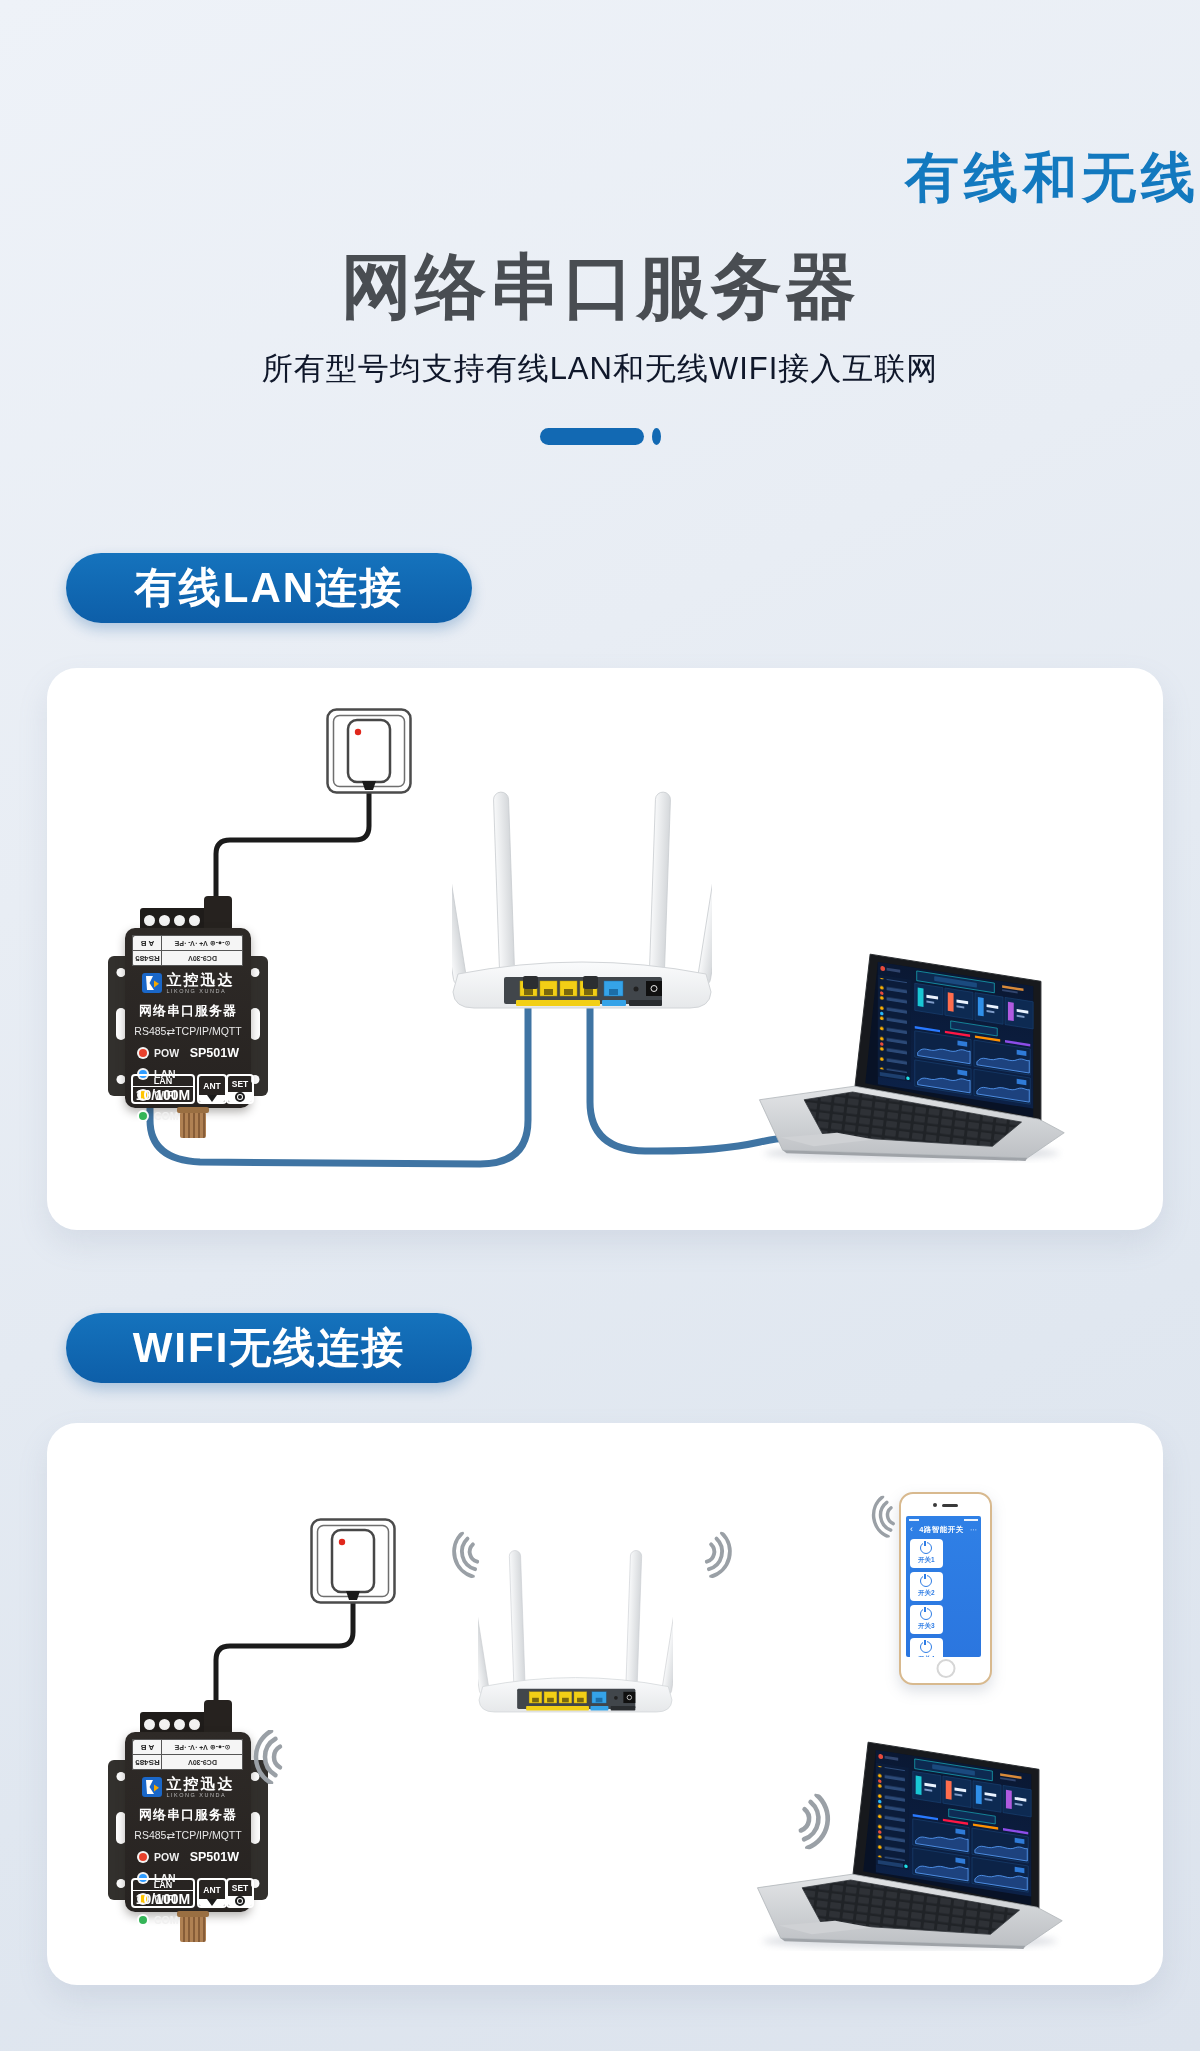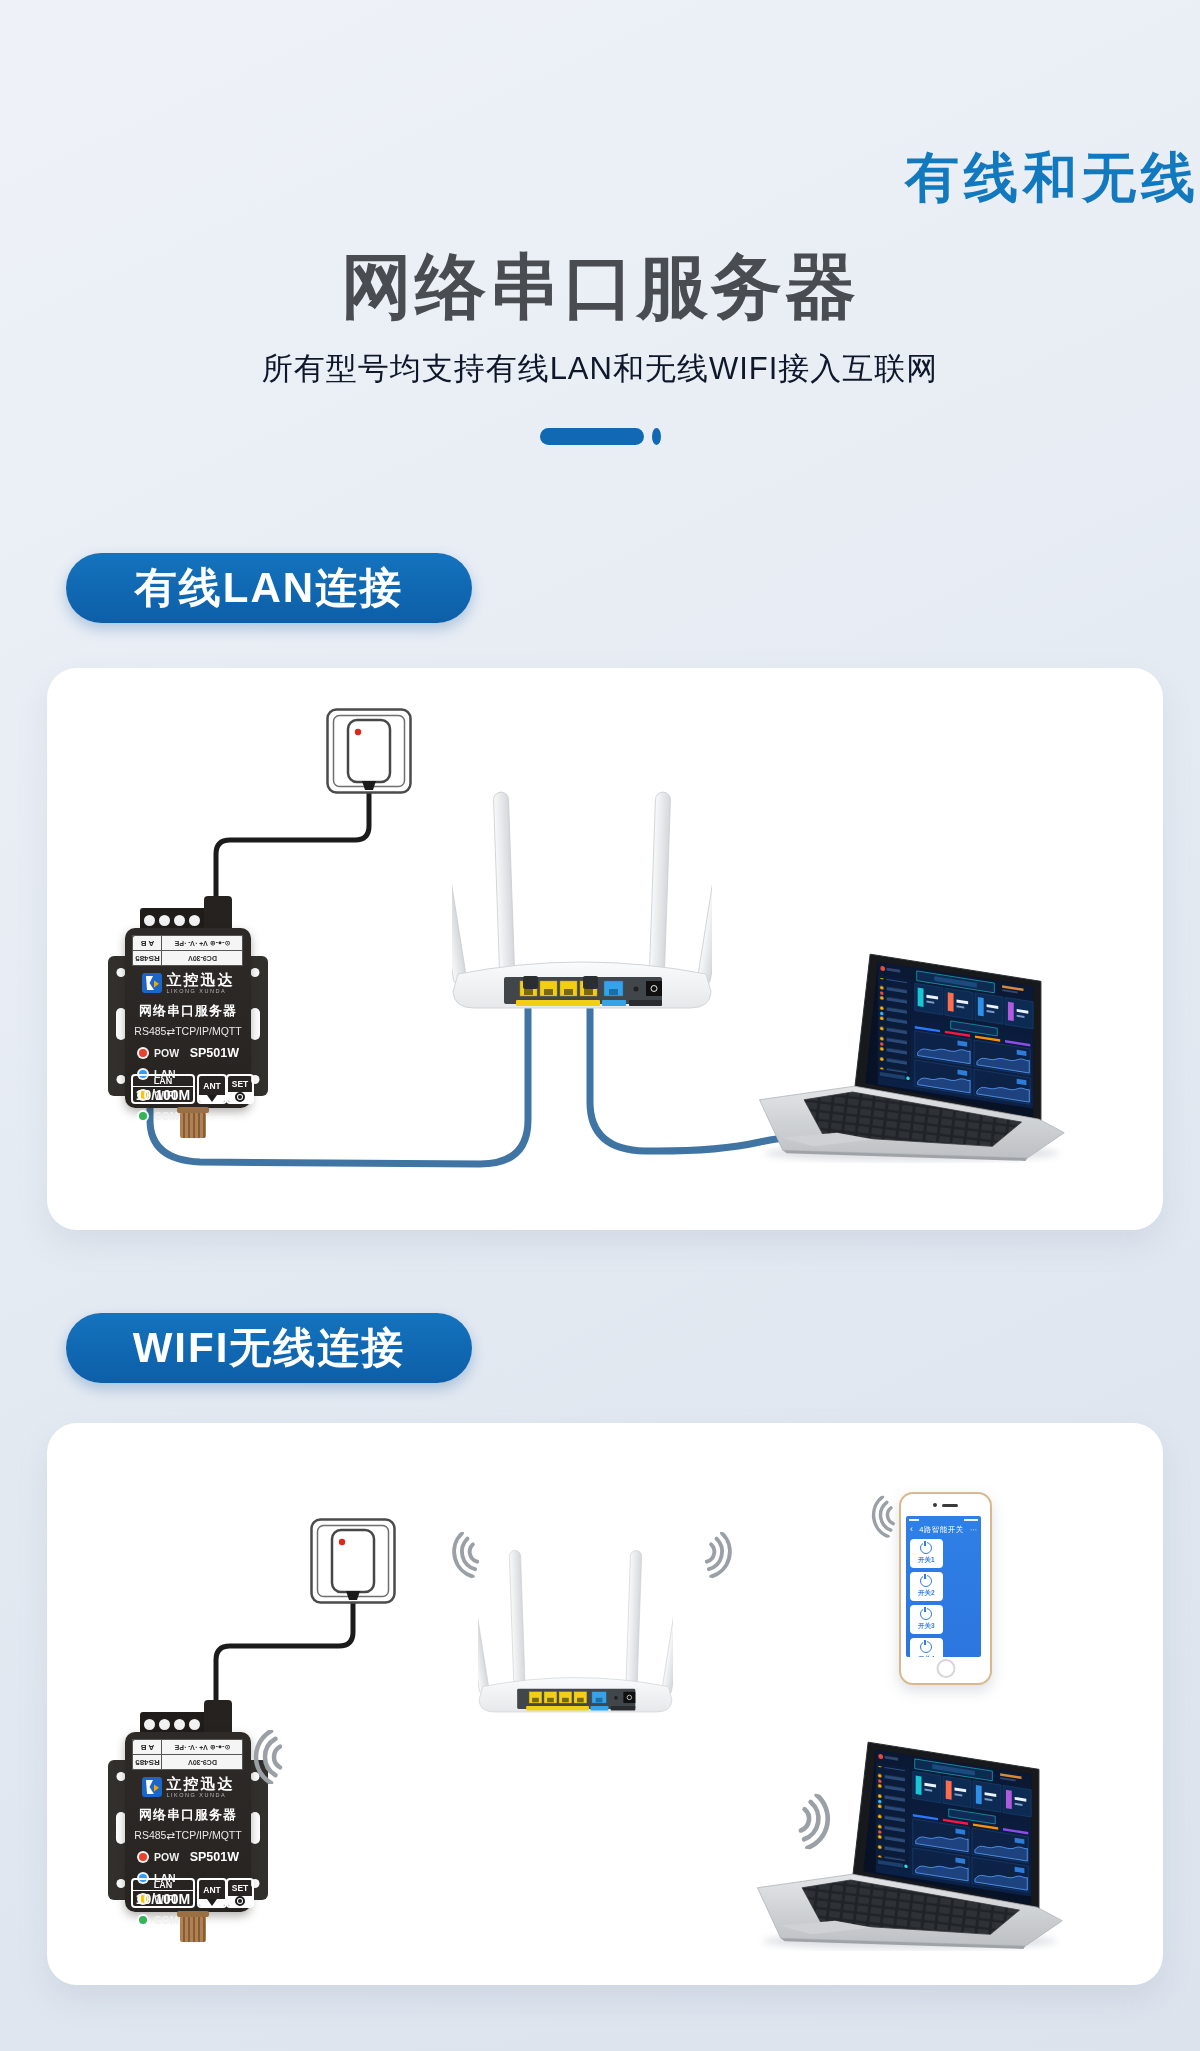--- a/index.html
+++ b/index.html
@@ -72,21 +72,21 @@
   
   .phone{width:89px;height:189px;background:#fff;border:2px solid #d8b98e;border-radius:14px;box-shadow:0 6px 14px rgba(120,130,150,.25);}
   .ph-top{position:absolute;left:0;top:9px;width:100%;display:flex;justify-content:center;align-items:center;gap:5px;}
   .ph-cam{width:4px;height:4px;border-radius:50%;background:#3a3a3a;}
   .ph-spk{width:16px;height:3px;border-radius:2px;background:#3a3a3a;}
   .ph-scr{position:absolute;left:5px;top:22px;width:75px;height:141px;background:linear-gradient(180deg,#2f80e6,#2b76df);border-radius:2px;overflow:hidden;}
   .ph-status{height:7px;display:flex;justify-content:space-between;align-items:center;padding:0 3px;}
   .ph-status i{display:block;height:2px;background:rgba(255,255,255,.9);}
   .ph-nav{height:13px;display:flex;align-items:center;color:#fff;padding:0 4px;}
   .ph-nav .bk{font-size:9px;line-height:1;}
-  .ph-nav .tt{flex:1;text-align:center;font-size:7.5px;font-weight:400;letter-spacing:.5px;}
+  .ph-nav .tt{flex:1;text-align:center;font-size:7.5px;font-weight:700;letter-spacing:.5px;}
   .ph-nav .mn{font-size:7px;}
   .ph-grid{display:flex;flex-wrap:wrap;gap:4px;padding:3px 4px 0;}
   .ph-sw{width:32.5px;height:29px;background:#fff;border-radius:4px;display:flex;flex-direction:column;align-items:center;justify-content:center;gap:2px;}
   .pwr{width:10px;height:10px;border:1.5px solid #2f7de5;border-radius:50%;position:relative;}
   .pwr::after{content:"";position:absolute;left:3.2px;top:-2.5px;width:1.6px;height:5px;background:#2f7de5;box-shadow:0 0 0 1px #fff;}
   .ph-sw b{font-size:6.5px;color:#2f7de5;font-weight:700;}
   .ph-home{position:absolute;left:50%;bottom:5px;transform:translateX(-50%);width:15px;height:15px;border:2px solid #d6d6d6;border-radius:50%;background:#fff;}
   .plug{position:absolute;width:15px;height:13px;background:#2b2e31;border-radius:2px;}
 </style>
 </head>

